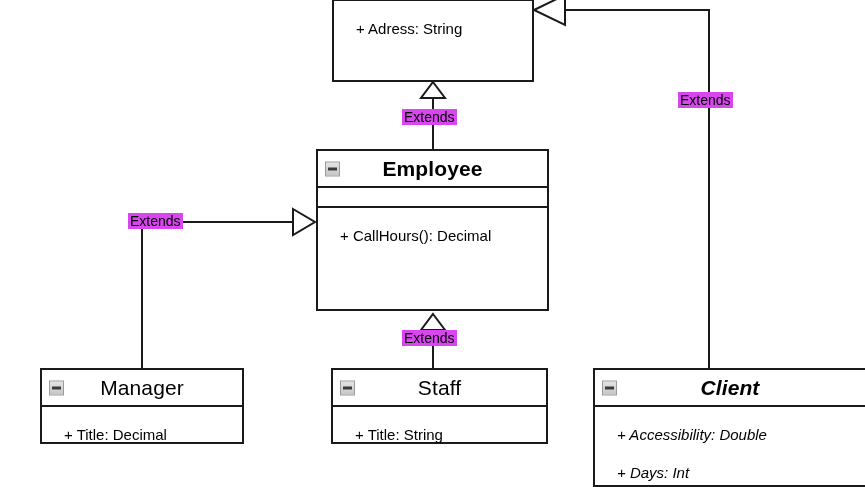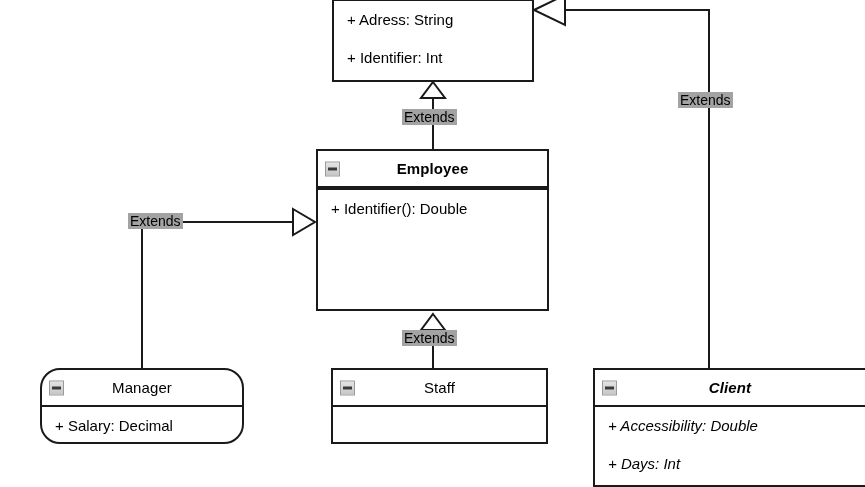--- a/index.html
+++ b/index.html
@@ -28,21 +28,21 @@
   .uml-header {
     position: relative;
     height: 37px;
     border-bottom: 2px solid #1a1a1a;
     box-sizing: border-box;
     display: flex;
     align-items: center;
     justify-content: center;
   }
   .uml-title {
-    font-size: 15px;
+    font-size: 21px;
     color: #000000;
     letter-spacing: 0.1px;
   }
   .uml-title.bold {
     font-weight: bold;
   }
   .collapse-icon {
     position: absolute;
     left: 7px;
     top: 50%;
@@ -58,21 +58,21 @@
     cursor: pointer;
   }
   .collapse-icon i {
     display: block;
     width: 9px;
     height: 3px;
     background: #3a3a3a;
   }
   .uml-section {
     box-sizing: border-box;
-    padding: 0;
+    padding: 9px;
   }
   .uml-section + .uml-section {
     border-top: 2px solid #1a1a1a;
   }
   .uml-row {
     font-size: 15px;
     color: #000000;
     padding: 0 0 0 13px;
     height: 38px;
     line-height: 38px;
@@ -87,21 +87,21 @@
   }
   .line-h {
     position: absolute;
     height: 2px;
     background: #1a1a1a;
   }
   .edge-label {
     position: absolute;
     font-size: 14px;
     color: #000000;
-    background: #a3a3a3;
+    background: #d946ef;
     padding: 0 2px;
     white-space: nowrap;
   }
   .tri {
     position: absolute;
     overflow: visible;
   }
   .tri polygon {
     fill: #ffffff;
     stroke: #1a1a1a;
@@ -114,56 +114,58 @@
 
 <div id="canvas">
 
   <div class="uml-class" style="left:332px; top:-38px; width:202px; height:120px;">
     <div class="uml-header">
 
       <span class="uml-title bold"></span>
     </div>
     <div class="uml-section">
       <div class="uml-row">+ Adress: String</div>
-      <div class="uml-row">+ Identifier: Int</div>
     </div>
   </div>
 
   <div class="uml-class" style="left:316px; top:149px; width:233px; height:162px;">
     <div class="uml-header">
       <span class="collapse-icon">
           <i></i>
         </span>
       <span class="uml-title bold">Employee</span>
     </div>
     <div class="uml-section">
     </div>
     <div class="uml-section">
-      <div class="uml-row">+ Identifier(): Double</div>
-    </div>
-  </div>
-
-  <div class="uml-class" style="left:40px; top:368px; width:204px; height:76px;border-radius:20px;">
+      <div class="uml-row">+ CallHours(): Decimal</div>
+    </div>
+  </div>
+
+  <div class="uml-class" style="left:40px; top:368px; width:204px; height:76px;">
     <div class="uml-header">
       <span class="collapse-icon">
           <i></i>
         </span>
       <span class="uml-title">Manager</span>
     </div>
     <div class="uml-section">
-      <div class="uml-row">+ Salary: Decimal</div>
+      <div class="uml-row">+ Title: Decimal</div>
     </div>
   </div>
 
   <div class="uml-class" style="left:331px; top:368px; width:217px; height:76px;">
     <div class="uml-header">
       <span class="collapse-icon">
           <i></i>
         </span>
       <span class="uml-title">Staff</span>
+    </div>
+    <div class="uml-section">
+      <div class="uml-row">+ Title: String</div>
     </div>
   </div>
 
   <div class="uml-class" style="left:593px; top:368px; width:274px; height:119px;font-style:italic;">
     <div class="uml-header">
       <span class="collapse-icon">
           <i></i>
         </span>
       <span class="uml-title bold">Client</span>
     </div>

